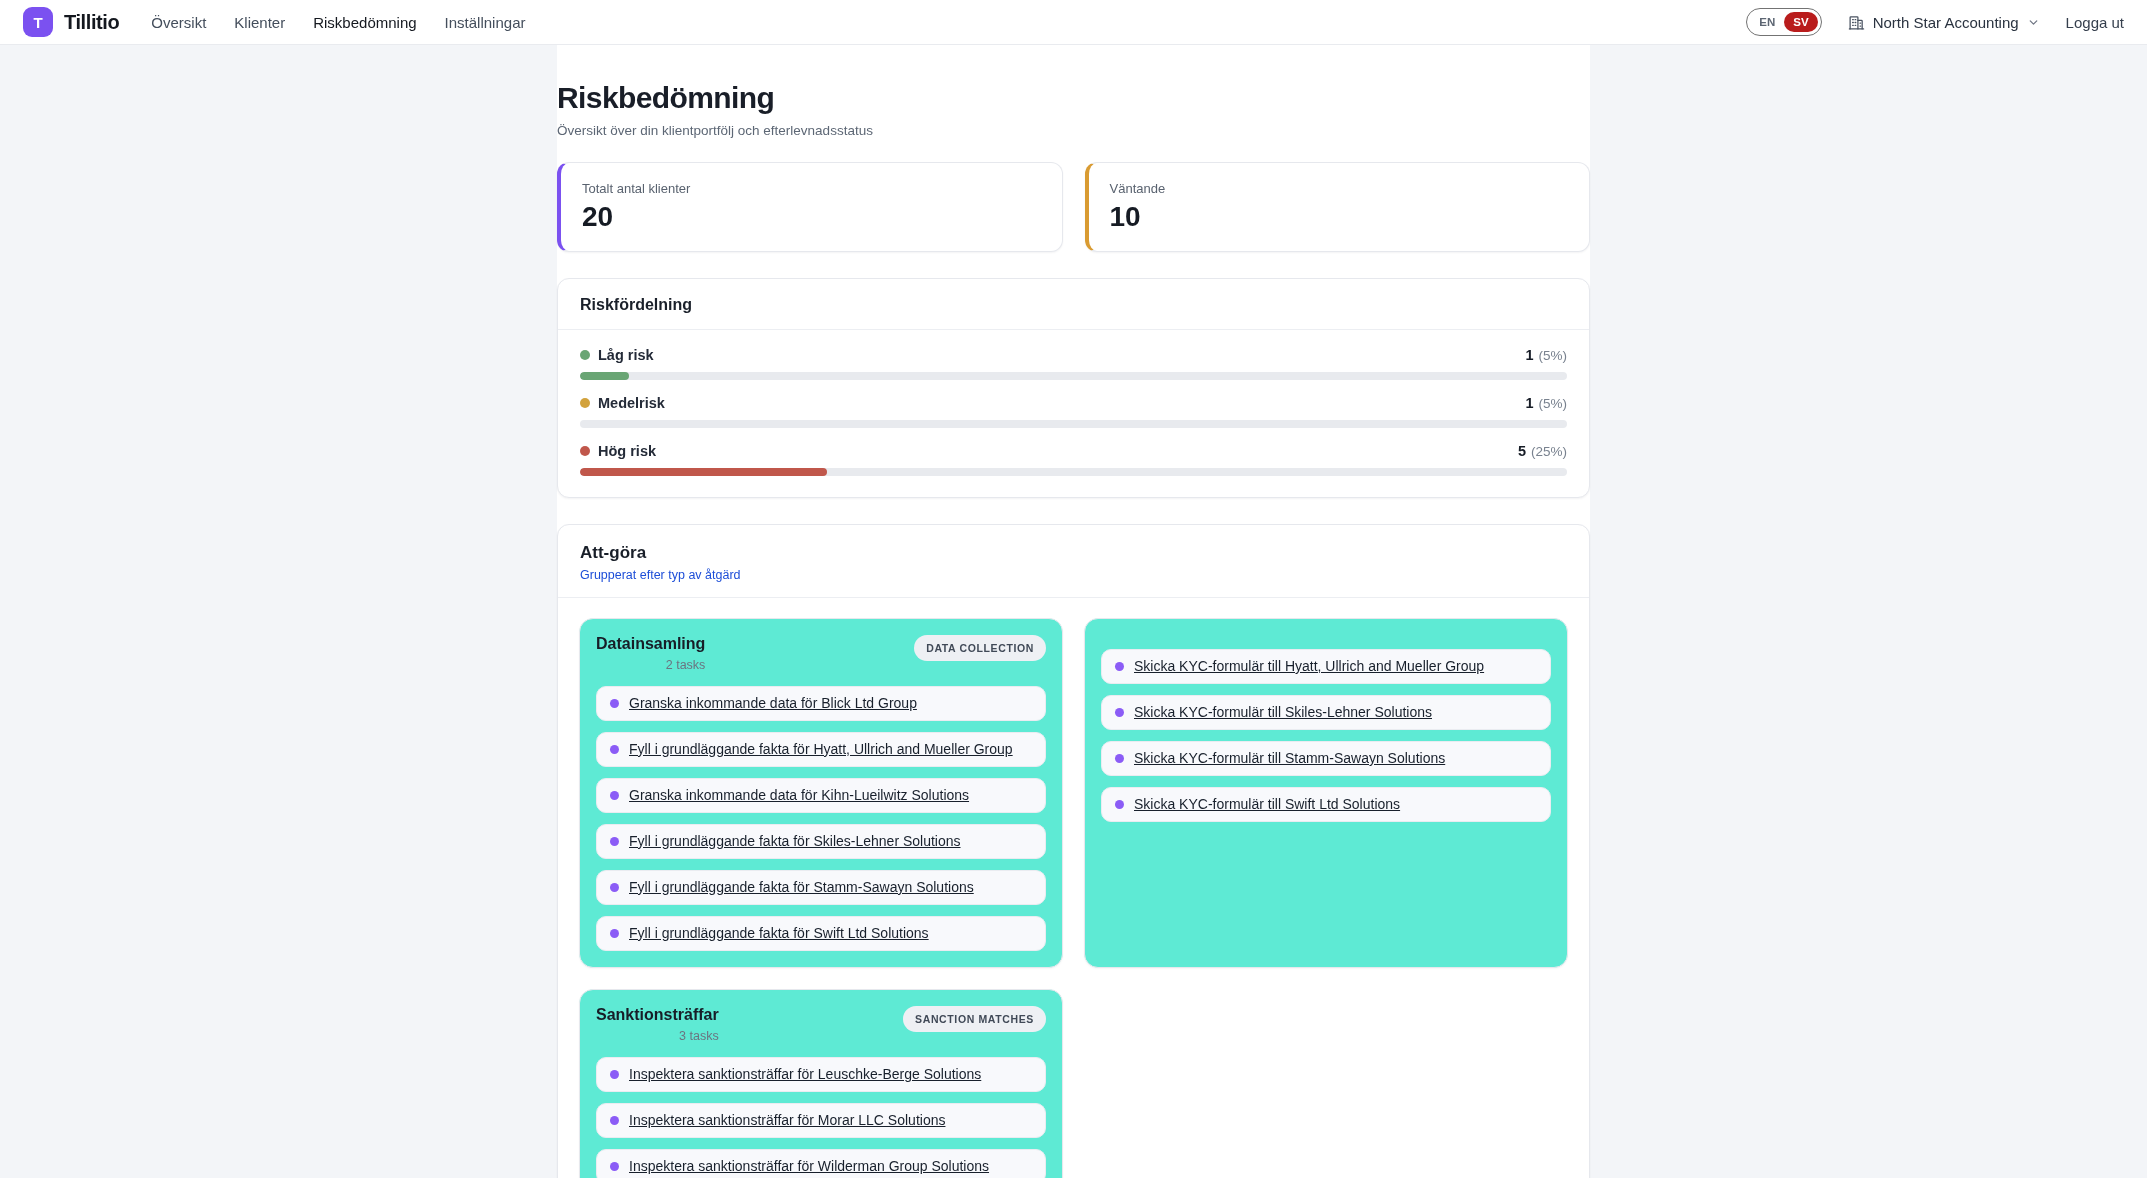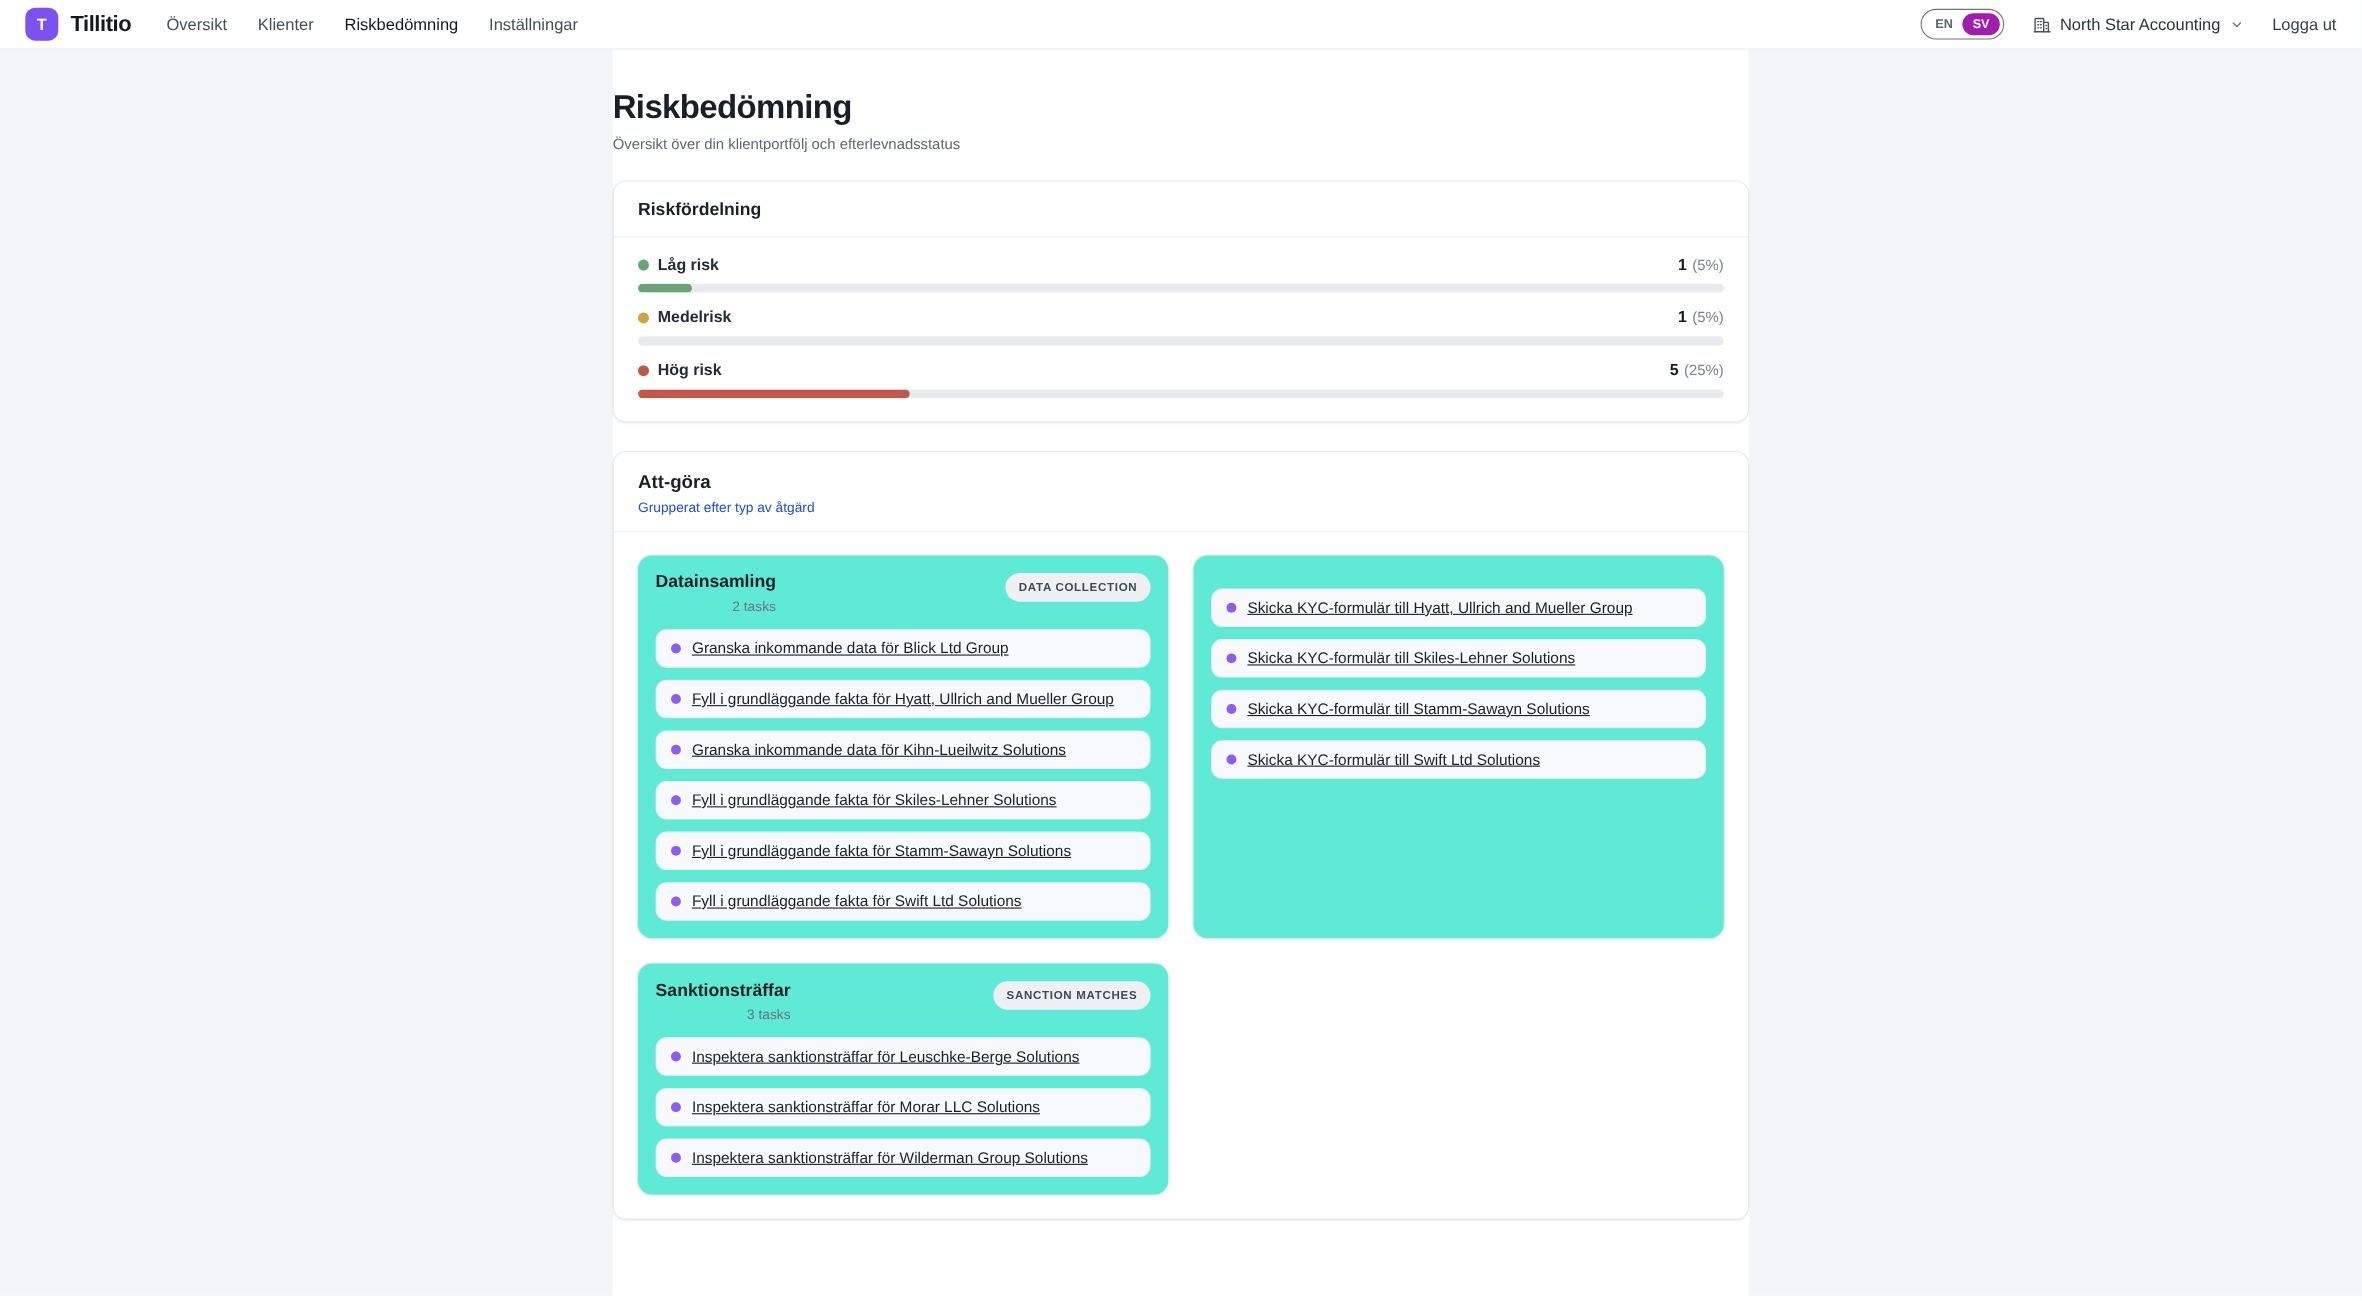--- a/index.html
+++ b/index.html
@@ -26,21 +26,21 @@
   .brand-name { font-size:20px; font-weight:bold; color:#14181f; letter-spacing:-0.02em; }
   .nav { display:flex; align-items:center; gap:28px; margin-left:32px; }
   .nav-item { font-size:15px; color:#444e5c; cursor:pointer; }
   .nav-item.active { color:#14181f; }
   .header-right { margin-left:auto; display:flex; align-items:center; gap:26px; }
   .lang-toggle {
     display:flex; align-items:flex-end; background:#fff;
     border:1px solid #737373; border-radius:999px; padding:3px;
   }
   .lang-btn { font-size:11.5px; font-weight:bold; padding:4px 9px; border-radius:999px; color:#5d6673; cursor:pointer; }
-  .lang-btn.active { background:#a21caf; color:#fff; }
+  .lang-btn.active { background:#b91c1c; color:#fff; }
   .org-switcher { display:flex; align-items:center; gap:8px; cursor:pointer; }
   .org-name { font-size:15px; color:#2a3340; }
   .logout { font-size:15px; color:#353f4d; cursor:pointer; }
   .icon-svg { display:block; }
 
   
   .page {
     width:1033px; margin:0 auto; background:#ffffff;
     min-height:1138px; padding-top:36px;
   }
@@ -138,20 +138,30 @@
       </span>
     </div>
     <div class="logout">Logga ut</div>
   </div>
 </header>
 
 <main class="page">
   <h1 class="page-title">Riskbedömning</h1>
   <div class="page-subtitle">Översikt över din klientportfölj och efterlevnadsstatus</div>
 
+  <section class="stats">
+    <div class="stat-card" style="border-left-color: rgb(123, 81, 240);">
+      <div class="stat-label">Totalt antal klienter</div>
+      <div class="stat-value">20</div>
+    </div>
+    <div class="stat-card" style="border-left-color: rgb(217, 155, 50);">
+      <div class="stat-label">Väntande</div>
+      <div class="stat-value">10</div>
+    </div>
+  </section>
 
   <section class="card">
     <div class="card-head">
       <div class="card-title">Riskfördelning</div>
     </div>
     <div class="risk-body">
 
       <div class="risk-row">
         <div class="risk-top">
           <div class="risk-left">

